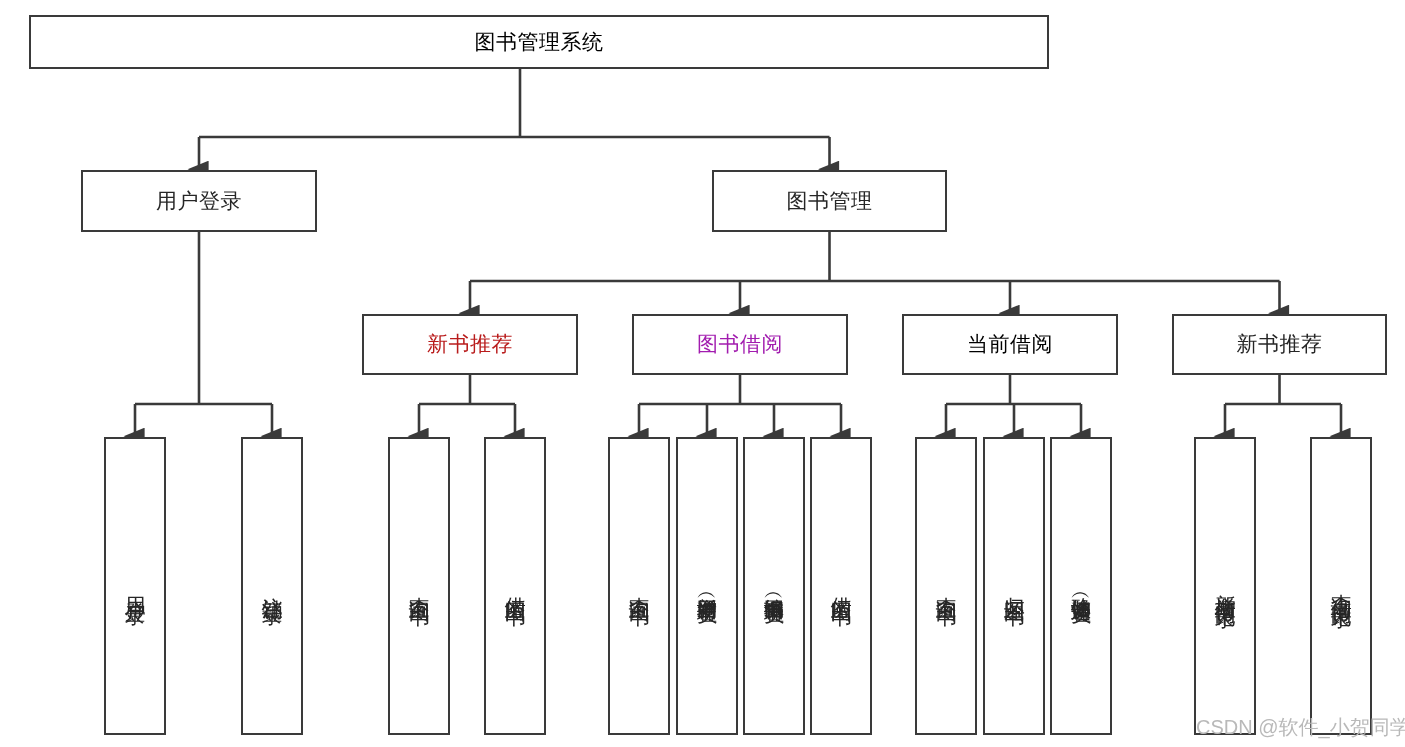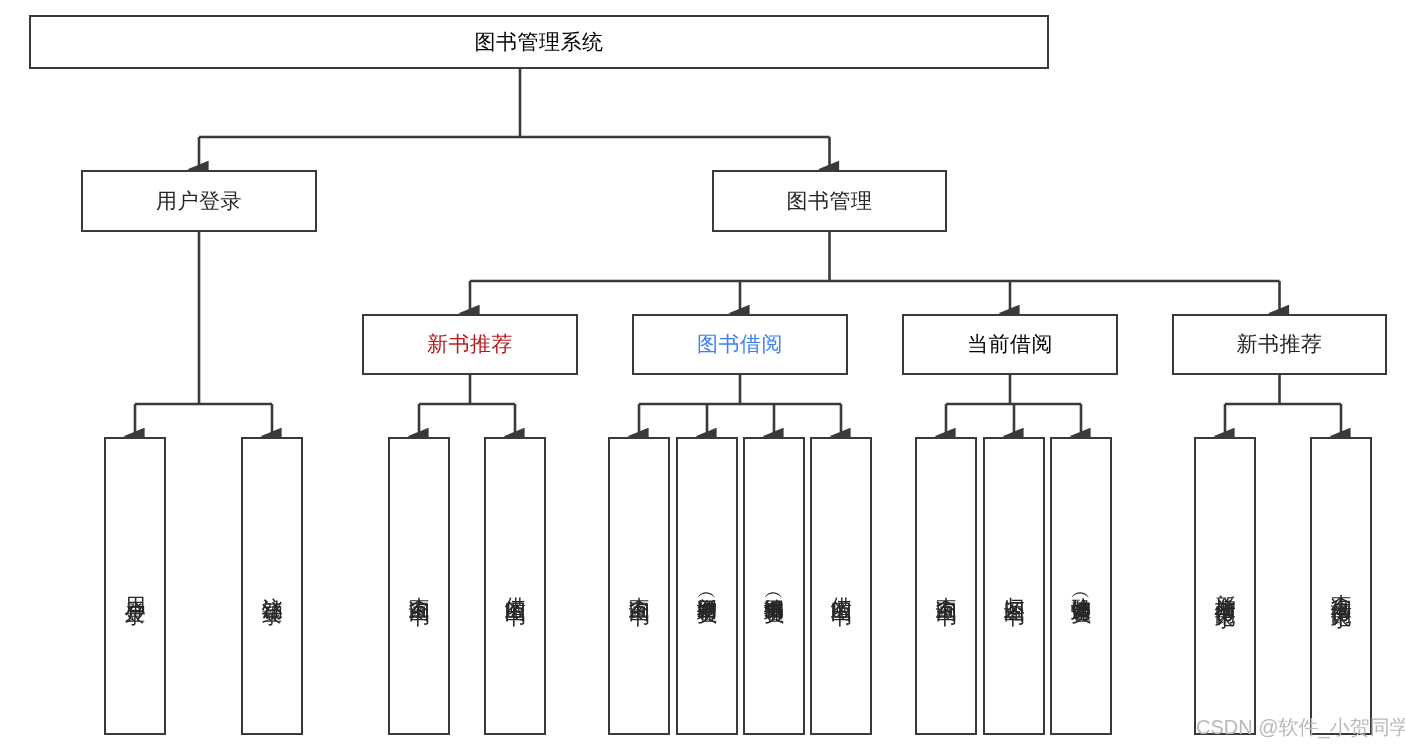--- a/index.html
+++ b/index.html
@@ -118,21 +118,21 @@
       </div>
       <div class="node horiz" style="left: 81px; top: 170px; width: 236px; height: 62px; border-color: rgb(58, 58, 58); color: rgb(38, 38, 38);">
         <span class="lbl">用户登录</span>
       </div>
       <div class="node horiz" style="left: 712px; top: 170px; width: 235px; height: 62px; border-color: rgb(58, 58, 58); color: rgb(38, 38, 38);">
         <span class="lbl">图书管理</span>
       </div>
       <div class="node horiz" style="left: 362px; top: 314px; width: 216px; height: 61px; border-color: rgb(58, 58, 58); color: #b91c1c;">
         <span class="lbl">新书推荐</span>
       </div>
-      <div class="node horiz" style="left: 632px; top: 314px; width: 216px; height: 61px; border-color: rgb(58, 58, 58); color: #3b82f6;">
+      <div class="node horiz" style="left: 632px; top: 314px; width: 216px; height: 61px; border-color: rgb(58, 58, 58); color: #a21caf;">
         <span class="lbl">图书借阅</span>
       </div>
       <div class="node horiz" style="left: 902px; top: 314px; width: 216px; height: 61px; border-color: rgb(58, 58, 58); color: #000000;">
         <span class="lbl">当前借阅</span>
       </div>
       <div class="node horiz" style="left: 1172px; top: 314px; width: 215px; height: 61px; border-color: rgb(58, 58, 58); color: rgb(38, 38, 38);">
         <span class="lbl">新书推荐</span>
       </div>
       <div class="node vert" style="left: 104px; top: 437px; width: 62px; height: 298px; border-color: rgb(58, 58, 58); color: rgb(38, 38, 38);">
         <span class="lbl">用户登录</span>

